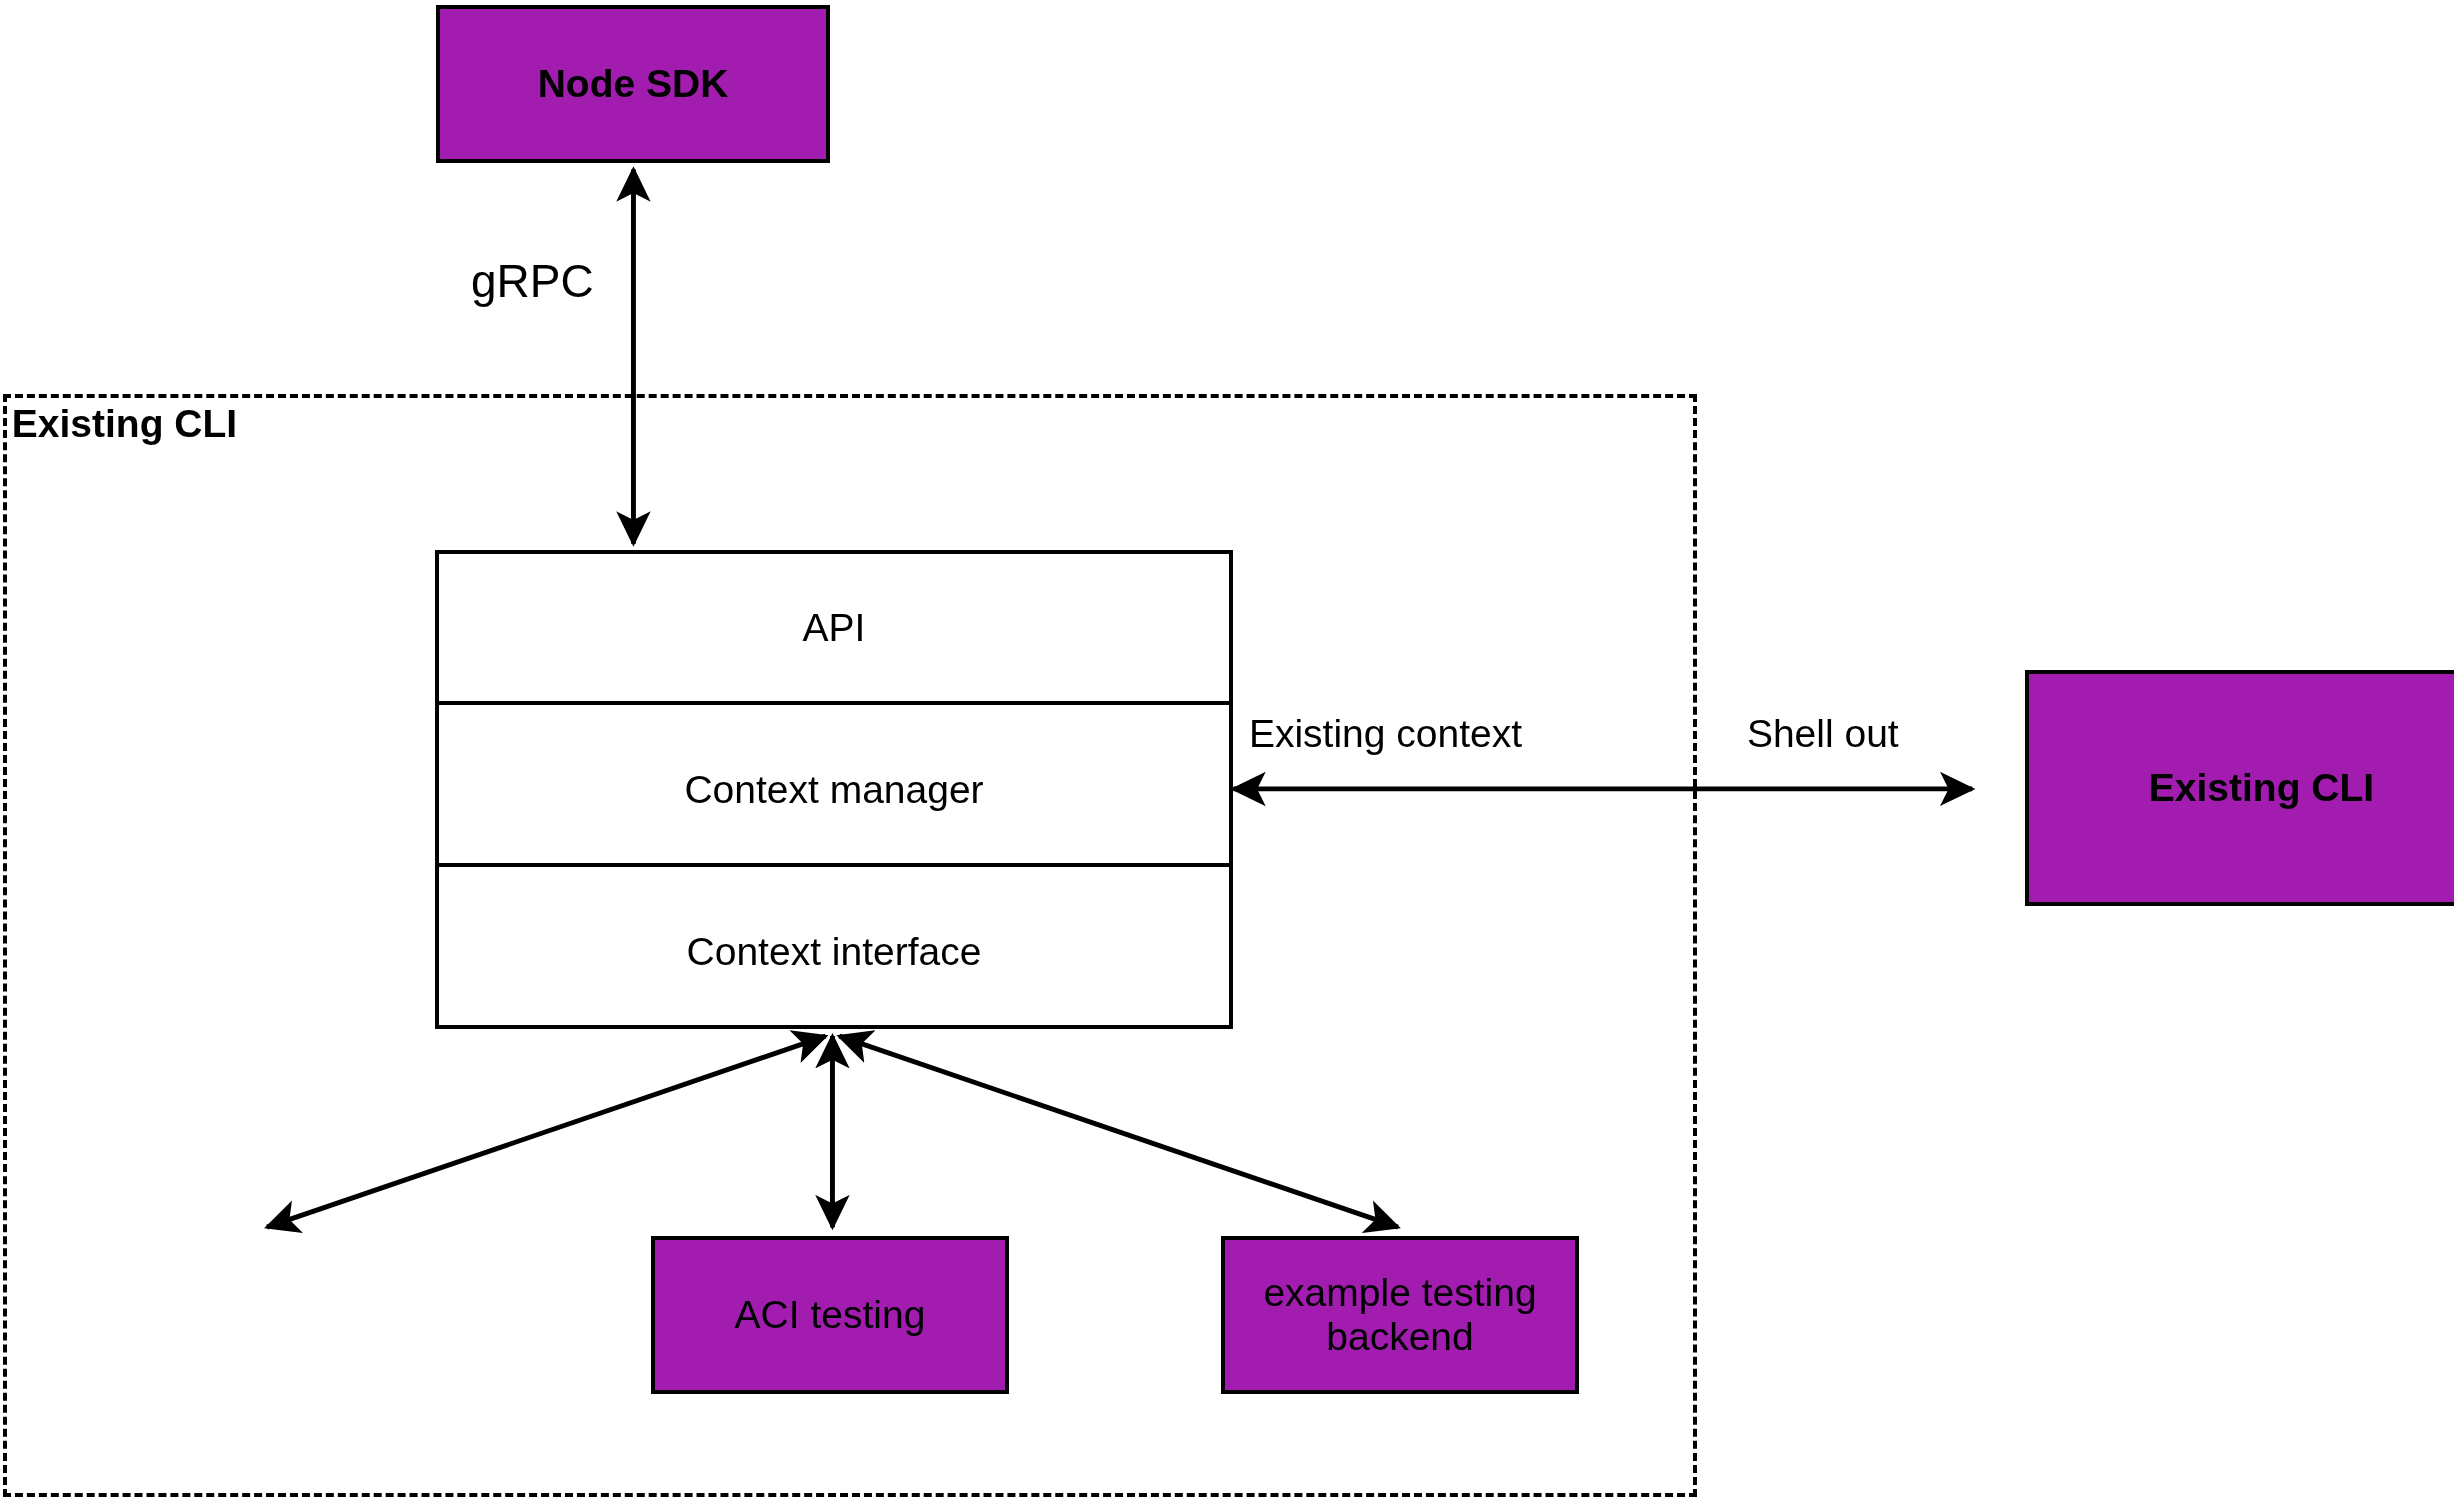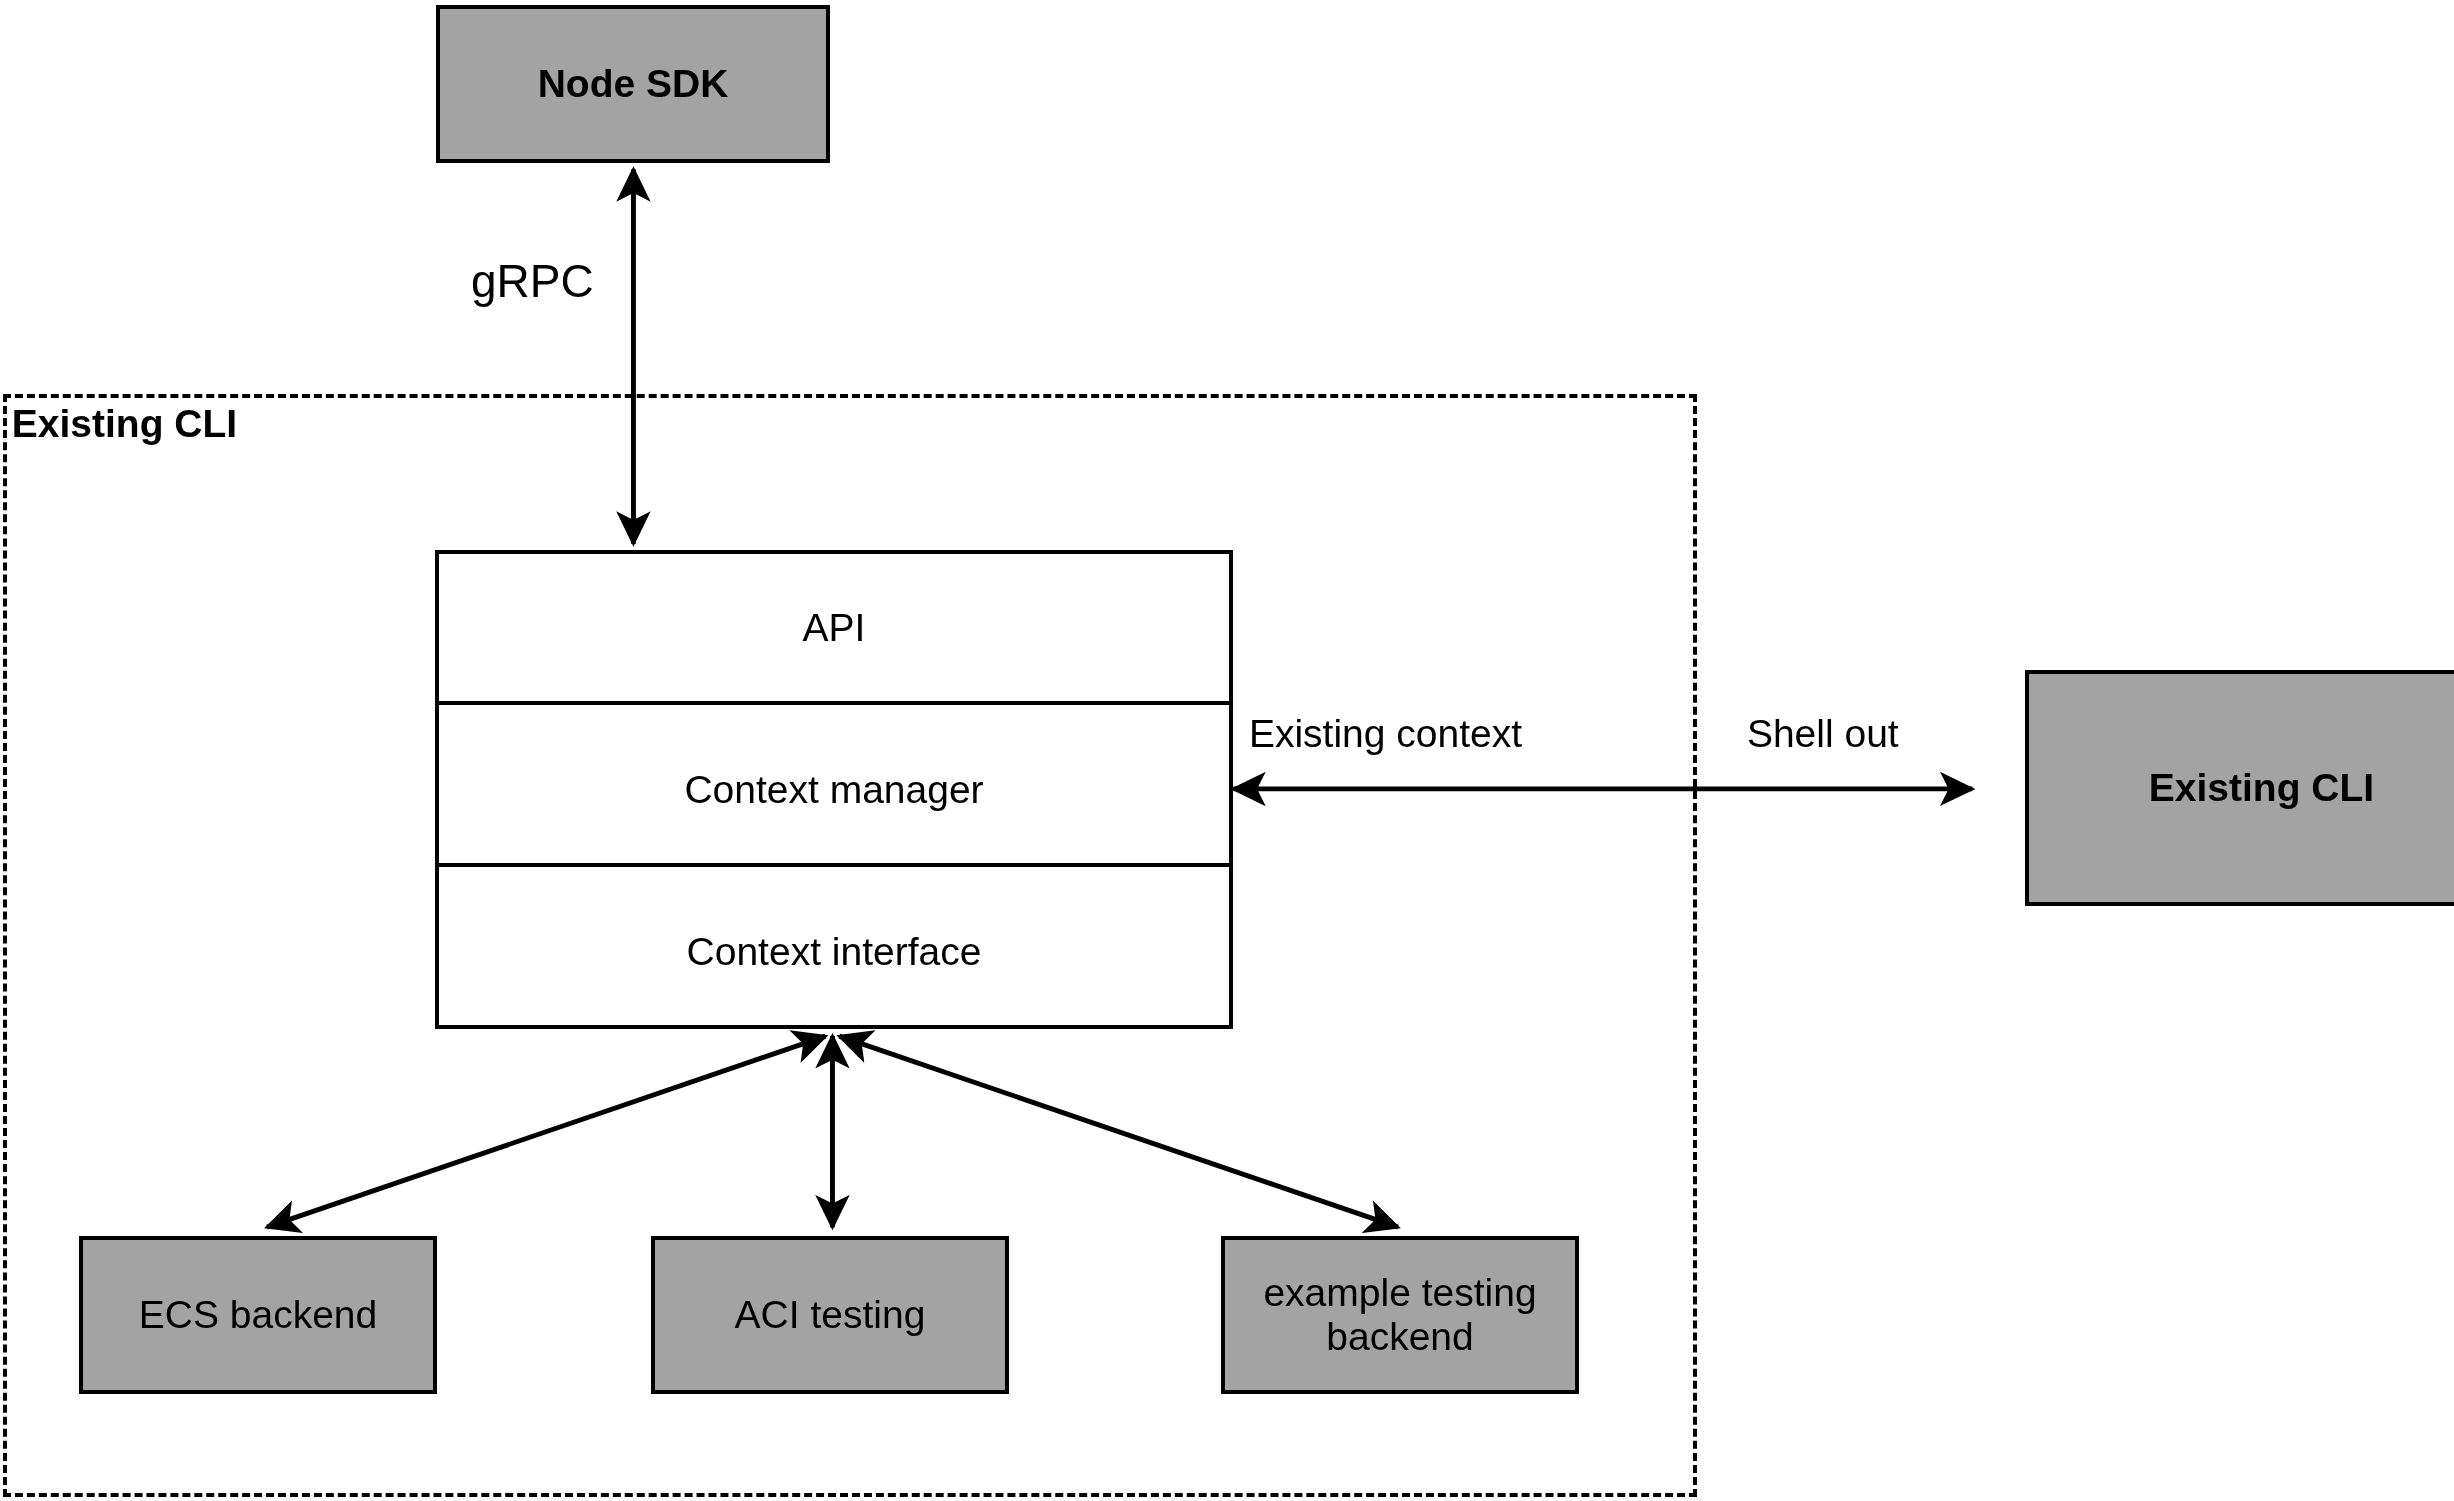--- a/index.html
+++ b/index.html
@@ -19,21 +19,21 @@
     position: absolute;
     left: 0;
     top: 0;
     width: 2455px;
     height: 1501px;
   }
   .box {
     position: absolute;
     box-sizing: border-box;
     border: 4.9px solid #000000;
-    background: #a3a3a3;
+    background: #a21caf;
     display: flex;
     align-items: center;
     justify-content: center;
     text-align: center;
     color: #000000;
   }
   .boxlabel {
     display: block;
     line-height: 1.12;
     padding: 0 7.9px;
@@ -137,23 +137,20 @@
   </div>
 
   <div class="edge-label" style="left:1243px; top:712px; font-size:39px;">Existing context</div>
 
   <div class="edge-label" style="left:1741px; top:712px; font-size:39px;">Shell out</div>
 
   <div class="box" style="left:1977px; top:670px; width:473px; height:236px;margin-left:48px;">
     <span class="boxlabel bold" style="font-size:39px;">Existing CLI</span>
   </div>
 
-  <div class="box" style="left:79px; top:1236px; width:358px; height:158px;">
-    <span class="boxlabel" style="font-size:39px;">ECS backend</span>
-  </div>
 
   <div class="box" style="left:651px; top:1236px; width:358px; height:158px;">
     <span class="boxlabel" style="font-size:39px;">ACI testing</span>
   </div>
 
   <div class="box" style="left:1221px; top:1236px; width:358px; height:158px;">
     <span class="boxlabel" style="font-size:39px;">
       <span>example testing</span><br>
       <span>backend</span>
     </span>

